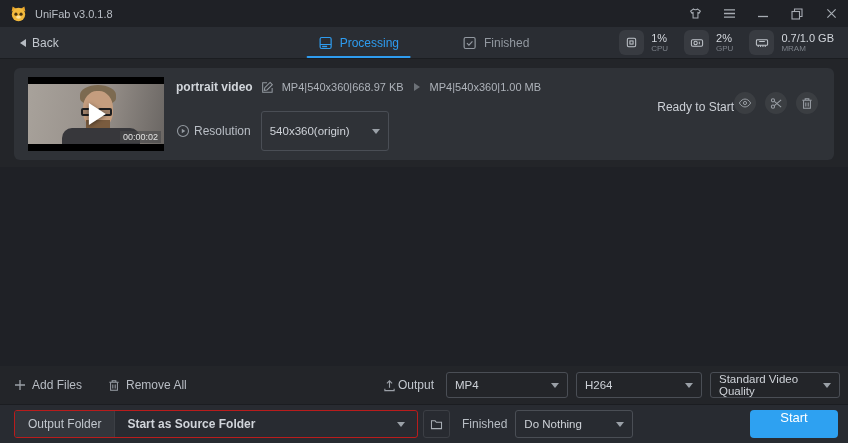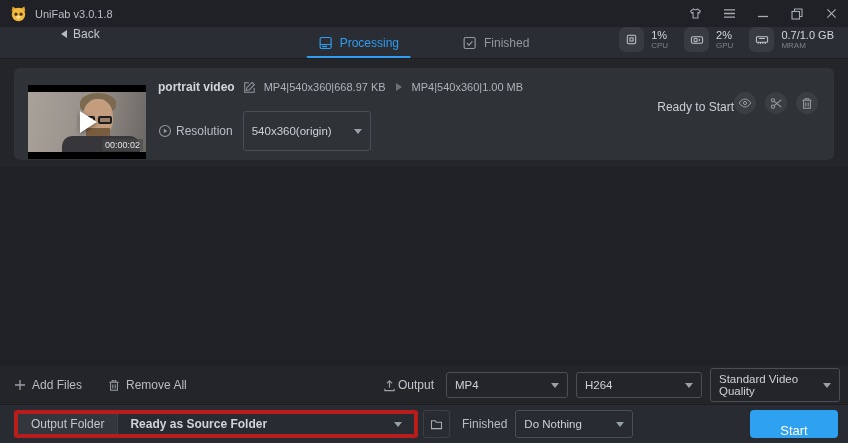--- a/index.html
+++ b/index.html
@@ -11,40 +11,40 @@
 
   
   .titlebar { height:27px; background:#1f2126; display:flex; align-items:center; padding-left:10px; flex:0 0 auto; }
   .logo { width:17px; height:17px; margin-right:8px; }
   .app-title { font-size:11px; color:#b9bec5; }
   .titlebar-spacer { flex:1; }
   .win-btn { width:34px; height:27px; display:flex; align-items:center; justify-content:center; color:#a7acb3; cursor:pointer; }
   .win-btn svg { display:block; }
 
   
-  .navbar { height:32px; background:#2a2d33; display:flex; align-items:flex-start; position:relative; flex:0 0 auto;
-            border-bottom:1px solid #1b1d21;padding-left:41px; }
+  .navbar { height:32px; background:#2a2d33; display:flex; align-items:center; position:relative; flex:0 0 auto;
+            border-bottom:1px solid #1b1d21; }
   .back { display:flex; align-items:center; gap:6px; margin-left:20px; font-size:12px; color:#c2c7ce; cursor:pointer; }
   .back-arrow { width:0; height:0; border-top:4px solid transparent; border-bottom:4px solid transparent; border-right:6px solid #b6bbc2; }
   .tabs { position:absolute; left:50%; top:0; transform:translateX(-50%); height:100%; display:flex; gap:56px; }
   .tab { display:flex; align-items:center; gap:7px; font-size:12px; color:#9298a0; cursor:pointer; position:relative; padding:0 4px; }
   .tab.active { color:var(--accent); }
   .tab.active::after { content:""; position:absolute; left:-8px; right:-8px; bottom:0; height:2px; background:var(--accent); border-radius:2px; }
   .stats { margin-left:auto; display:flex; align-items:center; gap:16px; margin-right:14px; }
   .stat { display:flex; align-items:center; gap:7px; }
   .stat-icon { width:25px; height:25px; background:#383b41; border-radius:6px; display:flex; align-items:center; justify-content:center; color:#c0c5cb; }
   .stat-text { display:flex; flex-direction:column; line-height:1.15; }
   .stat-value { font-size:11px; color:#d3d7dd; }
   .stat-label { font-size:8px; color:#7d828a; }
 
   
   .list-section { height:108px; background:#232529; flex:0 0 auto; padding:9px 14px; }
   .item-card { height:92px; background:#2f3237; border-radius:6px; display:flex; align-items:flex-start; padding:9px 16px 9px 14px; position:relative; }
 
-  .thumb { width:118px; height:74px; background:#000; position:relative; overflow:hidden; flex:0 0 auto; cursor:pointer;margin-top:8px; }
+  .thumb { width:136px; height:74px; background:#000; position:relative; overflow:hidden; flex:0 0 auto; cursor:pointer; }
   .frame { position:absolute; left:0; right:0; top:7px; bottom:7px; background:linear-gradient(100deg,#a8a29b 0%,#968f89 55%,#6a6663 100%); overflow:hidden; }
   .hair  { position:absolute; top:1px;  left:52px; width:36px; height:20px; background:#7c6a50; border-radius:50% 50% 35% 35%; }
   .face  { position:absolute; top:7px;  left:55px; width:30px; height:38px; background:#c49d7e; border-radius:46%; }
   .glasses { position:absolute; top:23px; left:53px; width:34px; height:9px; display:flex; gap:3px; align-items:center; }
   .lens { width:14px; height:8px; border:2px solid #1d1d1f; border-radius:2px; background:rgba(40,40,45,.25); }
   .beard { position:absolute; top:36px; left:58px; width:24px; height:14px; background:#7a5c3f; border-radius:0 0 46% 46%; }
   .body-shape { position:absolute; bottom:0; left:34px; width:78px; height:16px; background:#37373b; border-radius:10px 10px 0 0; }
   .play { position:absolute; left:50%; top:50%; transform:translate(-42%,-50%); width:0; height:0;
           border-top:11px solid transparent; border-bottom:11px solid transparent; border-left:17px solid #fff;
           filter:drop-shadow(0 1px 2px rgba(0,0,0,.5)); }
@@ -75,34 +75,34 @@
   .empty-area { flex:1; background:#1f2126; }
 
   
   .toolbar { height:38px; background:#232529; display:flex; align-items:center; padding:0 8px 0 14px; flex:0 0 auto; }
   .tool-link { display:flex; align-items:center; gap:6px; font-size:12px; color:#b8bdc4; cursor:pointer; margin-right:26px; }
   .tool-link .t-icon { display:flex; color:#9ba0a7; }
   .toolbar-right { margin-left:auto; display:flex; align-items:center; gap:8px; }
   .output-label-wrap { display:flex; align-items:center; gap:2px; font-size:12px; color:#c2c7ce; margin-right:4px; }
   .fmt-select { width:122px; height:26px; }
   .codec-select { width:126px; height:26px; }
-  .quality-select { width:130px; height:34px; }
+  .quality-select { width:130px; height:26px; }
 
   
   .footer { height:39px; background:#282b31; border-top:1px solid #1b1d21; display:flex; align-items:center; padding:0 10px 0 14px; flex:0 0 auto; }
-  .folder-combo { width:404px; height:28px; border:4px solid #b91c1c; border-radius:3px; display:flex; align-items:center; overflow:hidden; }
+  .folder-combo { width:404px; height:28px; border:1px solid #b91c1c; border-radius:3px; display:flex; align-items:center; overflow:hidden; }
   .folder-chip { height:100%; background:#33363c; display:flex; align-items:center; padding:0 13px; font-size:12px; color:#c2c7ce; border-right:1px solid #3c3f45; cursor:pointer; }
   .folder-value { flex:1; display:flex; align-items:center; padding:0 12px; font-size:12px; color:#d0d4da; font-weight:bold; cursor:pointer; }
   .folder-value .caret { margin-left:auto; }
   .folder-btn { width:27px; height:28px; border:1px solid #3c3f45; border-radius:3px; margin-left:5px; display:flex; align-items:center; justify-content:center; color:#aab0b7; cursor:pointer; }
   .finished-label { font-size:12px; color:#b8bdc4; margin:0 8px 0 12px; }
   .finished-select { width:118px; height:28px; }
   .footer-spacer { flex:1; }
   .start-btn { width:88px; height:28px; background:#2ea1f1; border:none; border-radius:4px; color:#fff; font-size:13px;
-               font-family:inherit; cursor:pointer; display:flex; align-items:flex-end; justify-content:center; }
+               font-family:inherit; cursor:pointer; display:flex; align-items:flex-start; justify-content:center; }
 </style>
 </head>
 <body>
 
 <div class="app">
 
   <div class="titlebar">
     <svg class="logo" viewBox="0 0 16 16">
       <polygon points="1.5,6 2.5,1.5 6.5,4" fill="#e8a62c"></polygon>
       <polygon points="14.5,6 13.5,1.5 9.5,4" fill="#e8a62c"></polygon>
@@ -327,21 +327,21 @@
       </div>
     </div>
   </div>
 
   <div class="footer">
     <div class="folder-combo">
       <span class="folder-chip">
         <span>Output Folder</span>
       </span>
       <span class="folder-value">
-        <span>Ready as Source Folder</span>
+        <span>Start as Source Folder</span>
         <span class="caret"></span>
       </span>
     </div>
     <span class="folder-btn">
       <svg width="13" height="11" viewBox="0 0 14 12" fill="none" stroke="currentColor" stroke-width="1.1">
           <path d="M1.5 2 h4 l1.3 1.5 h5.7 V10.5 H1.5 Z"></path>
         </svg>
     </span>
     <span class="finished-label">Finished</span>
     <div class="select finished-select">

